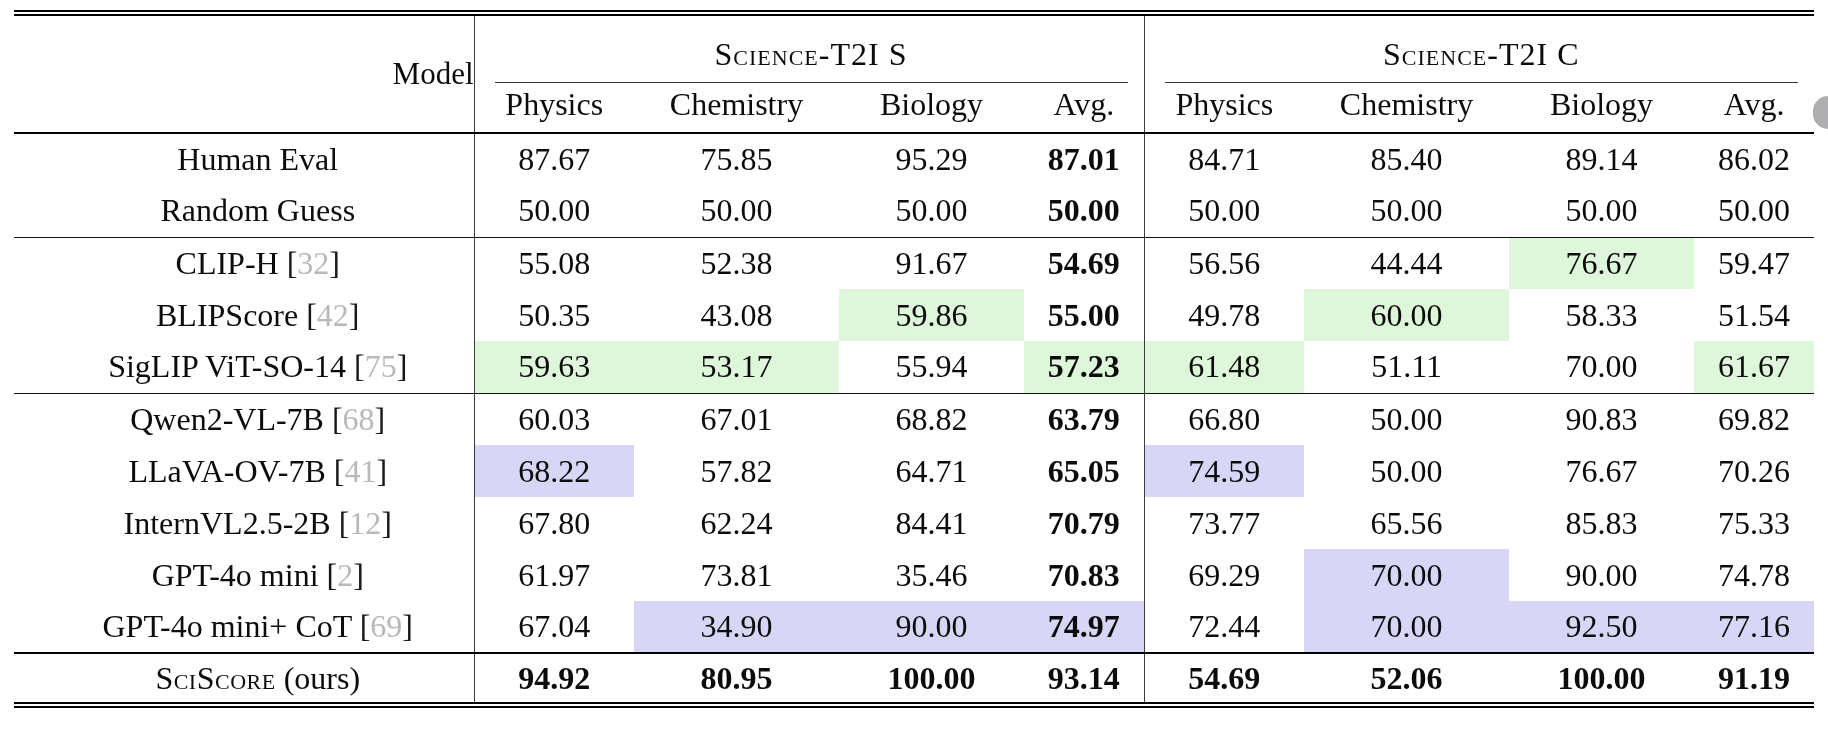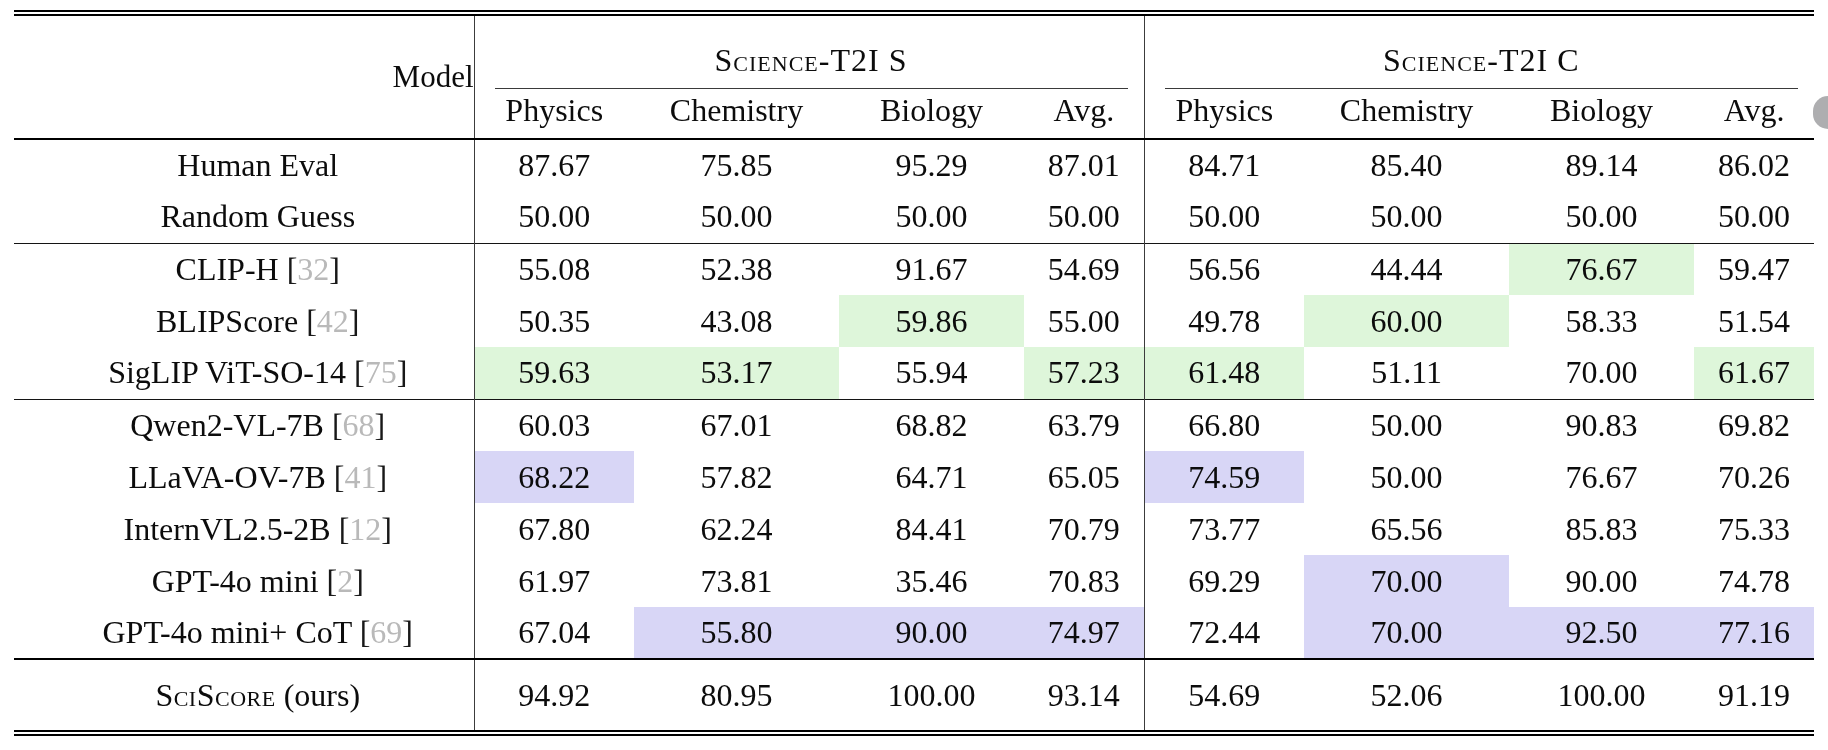--- a/index.html
+++ b/index.html
@@ -16,37 +16,37 @@
   table{border-collapse:collapse;width:1800px;table-layout:fixed;
         border-top:6px double var(--rule);border-bottom:6px double var(--rule);}
   col.c-model{width:460px;}
   col.c-phy{width:160px;}  col.c-chem{width:205px;} col.c-bio{width:185px;} col.c-avg{width:120px;}
 
   thead{border-bottom:2.5px solid var(--rule);}
   .group-row th{height:62px;font-weight:normal;font-size:31px;vertical-align:middle;}
   .corner{vertical-align:middle;text-align:right;padding-left:28px;font-size:33px;font-weight:normal;
           border-right:1px solid var(--vline);}
   th.group{padding:6px 0 0 0;vertical-align:bottom;}
-  th.group .glabel{margin:14px 16px 0 20px;padding:6px 0 9px 0;border-bottom:1.5px solid #3a3a3a;
+  th.group .glabel{margin:8px 16px 0 20px;padding:6px 0 9px 0;border-bottom:1.5px solid #3a3a3a;
           text-align:center;font-variant:small-caps;letter-spacing:1px;font-size:32px;}
   th.group-c{border-left:1px solid var(--vline);}
   .cols-row th{height:50px;font-weight:normal;font-size:32px;text-align:center;vertical-align:middle;padding-bottom:6px;}
   .cols-row th.vleft{border-left:1px solid var(--vline);}
 
   td{height:52px;font-size:32px;vertical-align:middle;}
   td.model-cell{text-align:center;padding-left:28px;border-right:1px solid var(--vline);white-space:nowrap;}
   td.num{text-align:center;}
-  td.vright{border-right:1px solid var(--vline);}
+  td.vright{border-right:1px solid var(--vline);font-weight:bold;}
   td.hl-green{background:var(--hl-green);}
   td.hl-purple{background:var(--hl-purple);}
 
   tbody.ruled-thin tr:first-child td{border-top:1.5px solid #141414;}
   tbody.ruled-thick tr:first-child td{border-top:2.5px solid #000;}
-  tbody.final-row td{height:74px;}
-  tr.bold-row td.num{font-weight:normal;}
+  tbody.final-row td{height:52px;}
+  tr.bold-row td.num{font-weight:bold;}
 
   .sc{font-variant:small-caps;letter-spacing:0.5px;}
   .cite .cnum{color:var(--cite);}
   .cite .br{color:#181818;}
 
   .edge-handle{position:absolute;right:0;top:96px;width:15px;height:33px;background:#aeaeb0;
                border-radius:18px 0 0 18px;}
 </style>
 </head>
 <body>
@@ -185,21 +185,21 @@
           <td class="num">35.46</td>
           <td class="num vright">70.83</td>
           <td class="num">69.29</td>
           <td class="num hl-purple">70.00</td>
           <td class="num">90.00</td>
           <td class="num">74.78</td>
         </tr>
         <tr>
           <td class="model-cell"><span class="mname">GPT-4o mini+ CoT</span><span class="cite"><span class="br"> [</span><span class="cnum">69</span><span class="br">]</span></span></td>
           <td class="num">67.04</td>
-          <td class="num hl-purple">55.80</td>
+          <td class="num hl-purple">34.90</td>
           <td class="num hl-purple">90.00</td>
           <td class="num vright hl-purple">74.97</td>
           <td class="num">72.44</td>
           <td class="num hl-purple">70.00</td>
           <td class="num hl-purple">92.50</td>
           <td class="num hl-purple">77.16</td>
         </tr>
       </tbody>
       <tbody class="ruled-thick final-row">
         <tr class="bold-row">

